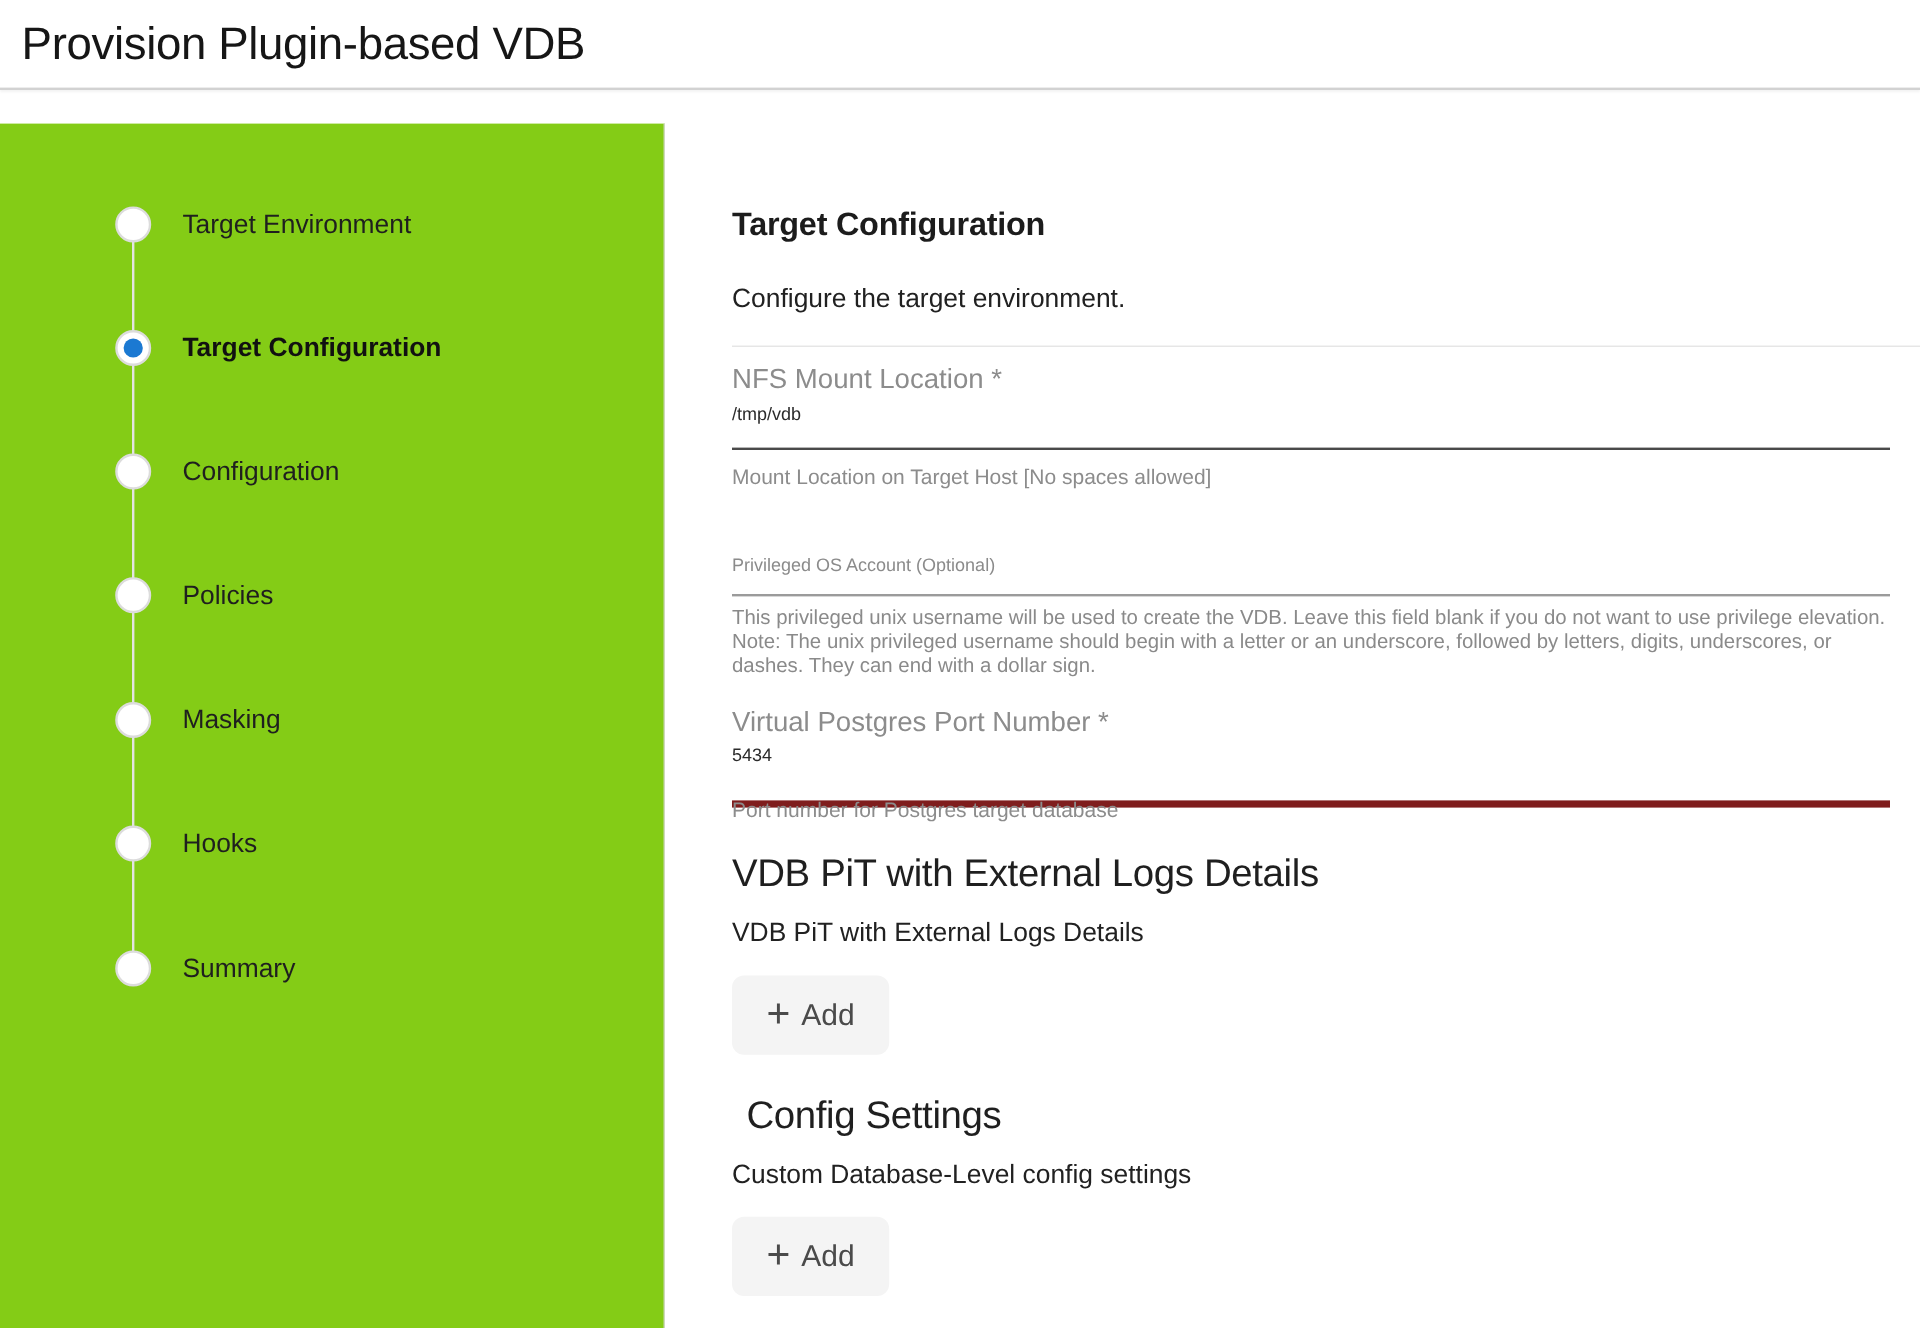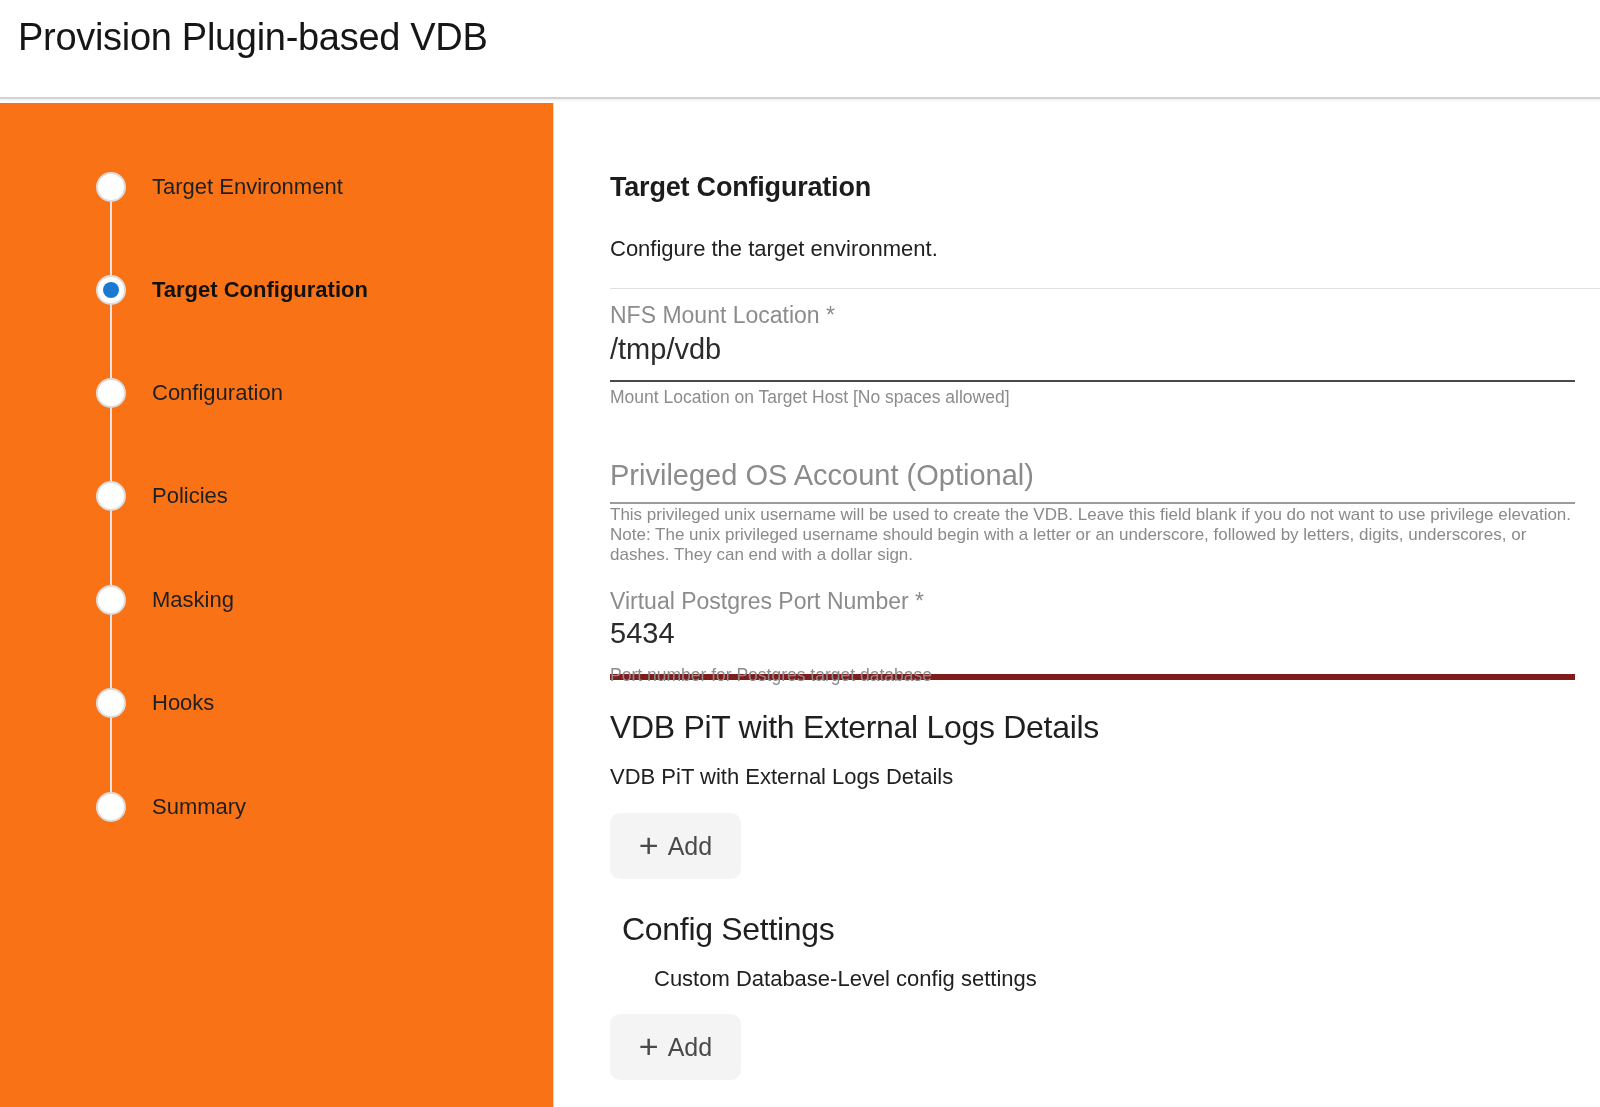--- a/index.html
+++ b/index.html
@@ -1,66 +1,66 @@
 <!DOCTYPE html>
 <html><head>
 <meta charset="utf-8">
 <style>
   * { margin:0; padding:0; box-sizing:border-box; }
   html,body { width:1600px; height:1107px; background:#ffffff;
     font-family:"Liberation Sans","DejaVu Sans",sans-serif; color:#1e1e1e; overflow:hidden; }
 
   
-  .header { position:absolute; left:0; top:0; width:1600px; height:99px; background:#fff;
+  .header { position:absolute; left:0; top:0; width:1600px; height:75px; background:#fff;
     border-bottom:2px solid #d2d2d2; box-shadow:0 2px 2px rgba(0,0,0,0.05); z-index:5; }
   .page-title { position:absolute; left:18px; top:12px; font-size:38px; line-height:50px;
     font-weight:400; color:#161616; letter-spacing:-0.3px; }
 
   
   .sidebar { position:absolute; left:0; top:103px; width:554px; height:1004px;
-    border-right:1px solid #dadada; background:#f97316; }
+    border-right:1px solid #dadada; background:#84cc16; }
   .connector { position:absolute; left:110px; top:84px; width:2px; height:620px; background:#e3e3e3; }
   .step { position:absolute; left:0; height:30px; display:flex; align-items:center; cursor:pointer; }
   .step-circle { width:30px; height:30px; margin-left:96px; border:2px solid #dcdcdc;
     border-radius:50%; background:#fff; position:relative; z-index:1; flex:0 0 auto; }
   .step.active .step-circle::after { content:""; position:absolute; left:50%; top:50%;
     width:16px; height:16px; margin:-8px 0 0 -8px; border-radius:50%; background:#1b79d2; }
   .step-label { margin-left:26px; font-size:22px; color:#1f1f1f; white-space:nowrap; }
   .step.active .step-label { font-weight:700; color:#111; }
 
   
   .main { position:absolute; left:610px; top:103px; width:965px; height:1004px; }
   .main > * { position:absolute; left:0; }
   .h1 { top:66px; font-size:27px; line-height:36px; font-weight:700; color:#1c1c1c; letter-spacing:-0.2px; }
   .subheading { top:131px; font-size:22px; line-height:30px; color:#212121; }
   .divider { top:185px; width:calc(100% + 25px); height:1px; background:#e0e0e0; }
 
   .field-label { font-size:23px; line-height:24px; color:#8c8c8c; }
   .field-helper { font-size:17.5px; line-height:24px; color:#8c8c8c;text-align:center; }
   .text-input { width:100%; display:block; border:none; outline:none; background:transparent;
-    font-family:inherit; font-size:29px; line-height:26px; color:#2b2b2b; border-radius:0; }
+    font-family:inherit; font-size:15px; line-height:26px; color:#2b2b2b; border-radius:0; }
   .text-input::placeholder { color:#8b8b8b; opacity:1; }
 
   .nfs-label  { top:200px; }
   .nfs-input  { top:226px; padding:4px 0 14px; border-bottom:2px solid #4a4a4a; }
   .nfs-helper { top:282px; }
 
   .priv-input { top:352px; padding:4px 0 10px; border-bottom:2px solid #9b9b9b; }
   .priv-desc  { top:402px; font-size:17px; line-height:20px; color:#8a8a8a; width:965px; }
 
   .port-label  { top:486px; }
   .port-input  { top:510px; padding:4px 0 24px; border-bottom:6px solid #7f1d1d; }
   .port-helper { top:560px; }
 
   .section-title { font-size:32px; line-height:42px; font-weight:400; color:#1f1f1f; letter-spacing:-0.3px; }
   .section-sub   { font-size:22px; line-height:28px; color:#212121; }
   .sec1-title { top:603px; }
   .sec1-sub   { top:660px; }
   .sec2-title { top:805px;margin-left:12px; }
-  .sec2-sub   { top:862px;margin-left:44px; }
+  .sec2-sub   { top:862px; }
 
   .add-btn { position:absolute; right:0; width:131px; height:66px; background:#f4f4f4;
     border:none; border-radius:10px; display:flex; align-items:center; justify-content:center;
     gap:9px; color:#4a4a4a; font-family:inherit; font-size:25px; cursor:pointer; }
   .add-btn .plus { font-size:34px; font-weight:300; line-height:1; margin-top:-3px; color:#4a4a4a; }
   .add-btn-1 { top:710px; }
   .add-btn-2 { top:911px; }
 </style>
 </head>
 <body>

